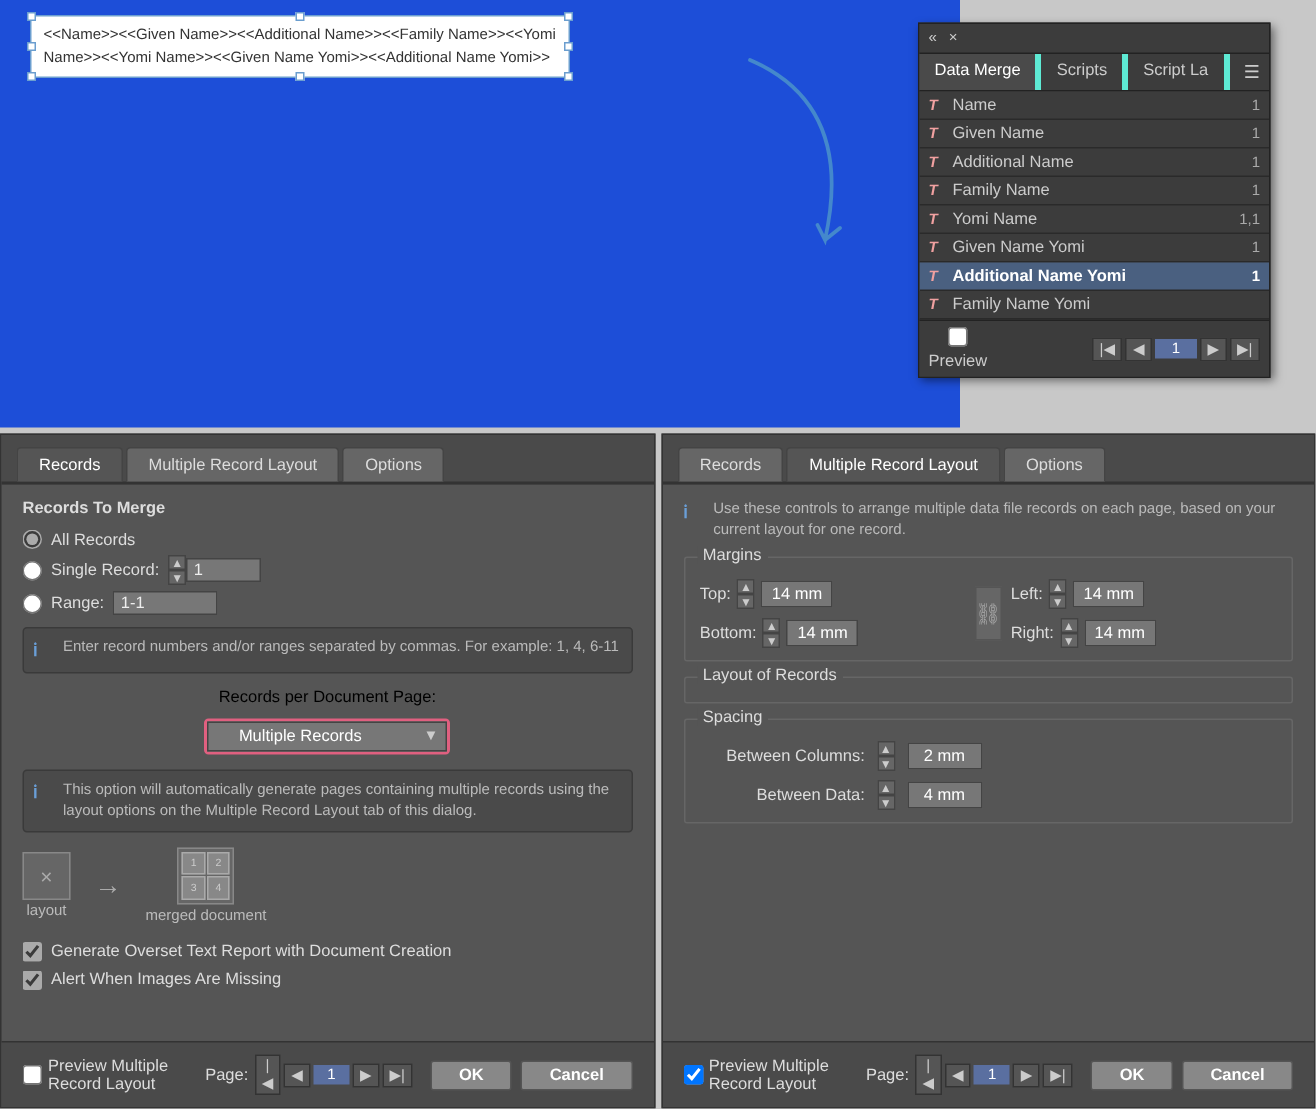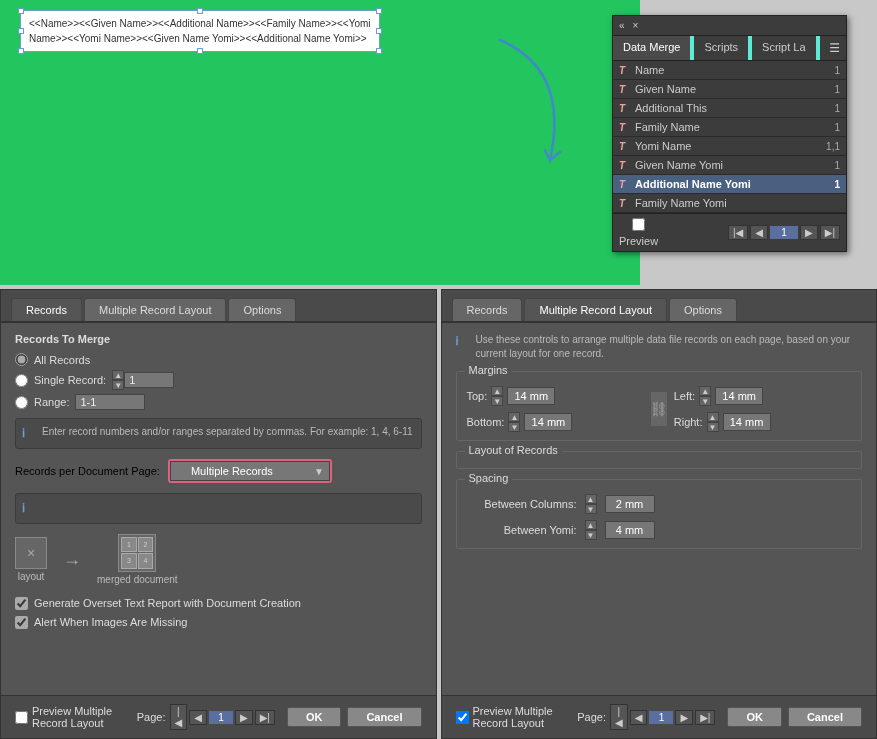--- a/index.html
+++ b/index.html
@@ -12,21 +12,21 @@
       overflow: hidden;
       position: relative;
     }
 
     
     .canvas-area {
       position: absolute;
       top: 0; left: 0;
       width: 640px;
       height: 285px;
-      background: #22c55e;
+      background: #1d4ed8;
       overflow: hidden;
     }
 
     .text-frame {
       position: absolute;
       top: 10px; left: 20px;
       width: 360px;
       border: 1px solid #6b9ecf;
       background: white;
       padding: 5px 8px;
@@ -272,20 +272,21 @@
       font-weight: bold;
       font-size: 12px;
       min-width: 14px;
     }
 
     .dropdown-row {
       display: flex;
       align-items: center;
       gap: 8px;
       margin-bottom: 10px;
+      flex-direction: column;
     }
     .dropdown-select {
       background: #777;
       border: 1px solid #444;
       color: white;
       padding: 3px 20px;
       font-size: 11px;
       min-width: 160px;
       cursor: pointer;
       appearance: none;
@@ -542,21 +543,21 @@
       <span class="field-name">Name</span>
       <span class="field-num">1</span>
     </div>
     <div class="field-item">
       <span class="field-icon">T</span>
       <span class="field-name">Given Name</span>
       <span class="field-num">1</span>
     </div>
     <div class="field-item">
       <span class="field-icon">T</span>
-      <span class="field-name">Additional This</span>
+      <span class="field-name">Additional Name</span>
       <span class="field-num">1</span>
     </div>
     <div class="field-item">
       <span class="field-icon">T</span>
       <span class="field-name">Family Name</span>
       <span class="field-num">1</span>
     </div>
     <div class="field-item">
       <span class="field-icon">T</span>
       <span class="field-name">Yomi Name</span>
@@ -636,20 +637,21 @@
           <select class="dropdown-select">
             <option>Single Record</option>
             <option selected="">Multiple Records</option>
           </select>
           <span class="dropdown-arrow">▼</span>
         </div>
       </div>
 
       <div class="info-box">
         <span class="info-icon">ℹ</span>
+        <span>This option will automatically generate pages containing multiple records using the layout options on the Multiple Record Layout tab of this dialog.</span>
       </div>
 
       <div class="layout-preview">
         <div class="layout-icon">
           <div class="layout-box">
             <span class="layout-box-x">×</span>
           </div>
           <span class="layout-caption">layout</span>
         </div>
         <span class="layout-arrow-icon">→</span>
@@ -752,21 +754,21 @@
         <span class="section-legend">Spacing</span>
         <div class="spacing-row">
           <span class="spacing-label">Between Columns:</span>
           <div style="display:flex;flex-direction:column;">
             <div class="spinner-btn">▲</div>
             <div class="spinner-btn">▼</div>
           </div>
           <input type="text" class="spacing-input" value="2 mm" style="">
         </div>
         <div class="spacing-row">
-          <span class="spacing-label">Between Yomi:</span>
+          <span class="spacing-label">Between Data:</span>
           <div style="display:flex;flex-direction:column;">
             <div class="spinner-btn">▲</div>
             <div class="spinner-btn">▼</div>
           </div>
           <input type="text" class="spacing-input" value="4 mm" style="">
         </div>
       </div>
     </div>
     <div class="dialog-footer">
       <div class="footer-check">

